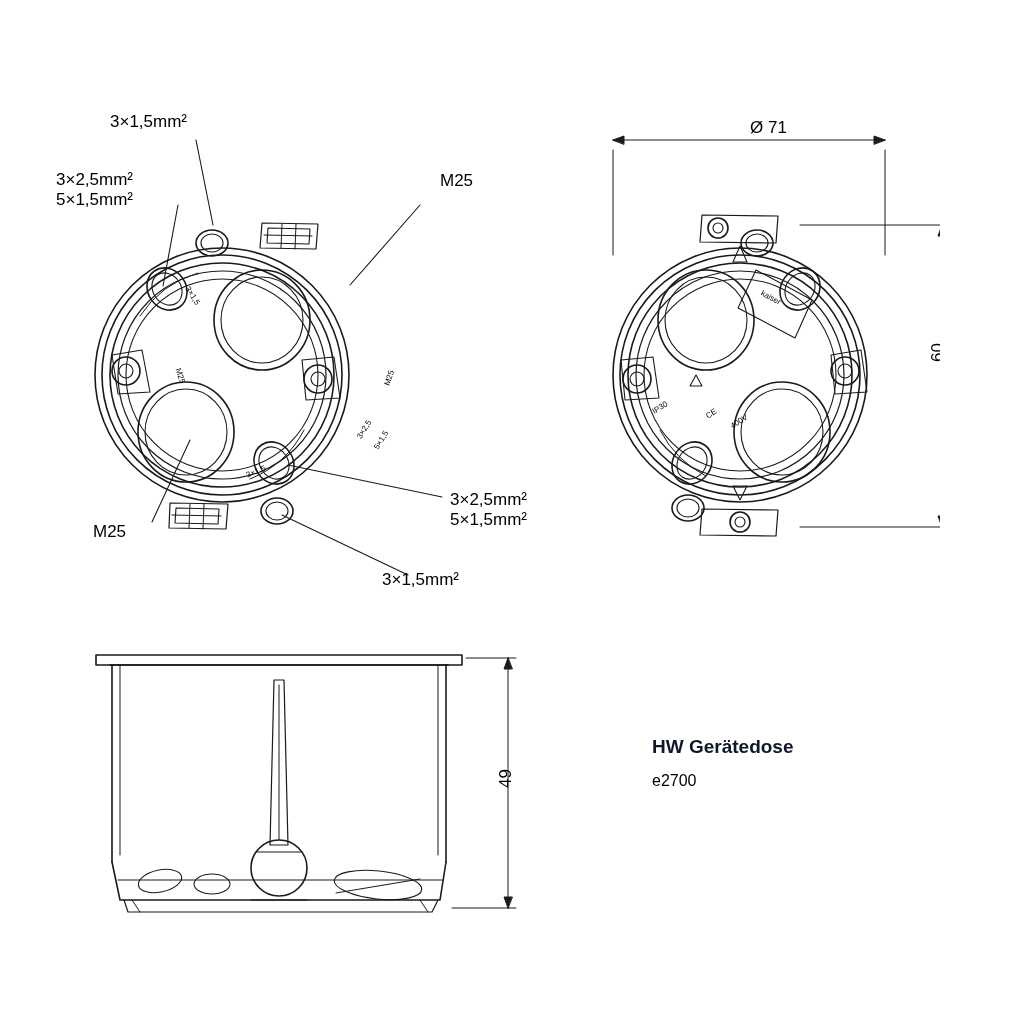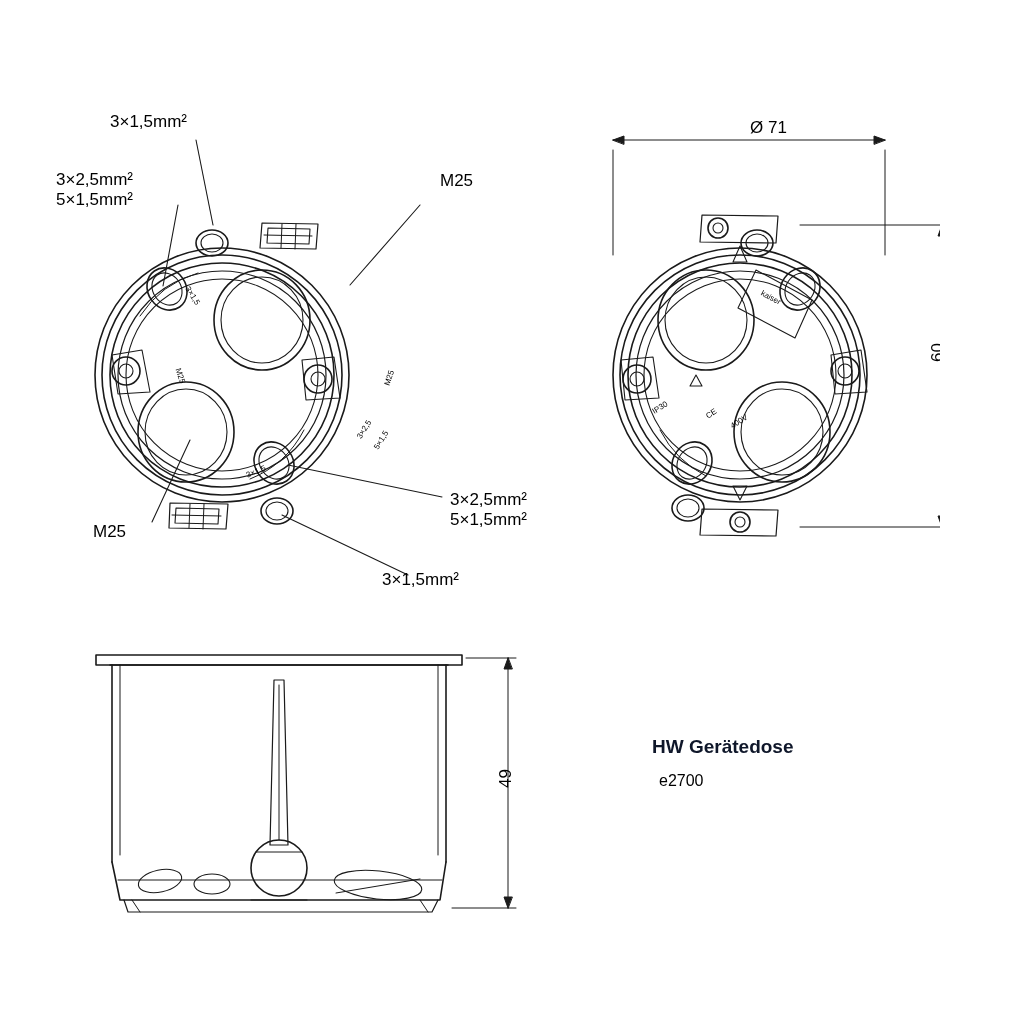--- a/index.html
+++ b/index.html
@@ -43,21 +43,20 @@
     font-weight: bold;
     color: #0f172a;
     white-space: pre;
   }
   .title-sub {
     position: absolute;
     font-family: "Liberation Sans", sans-serif;
     font-size: 16px;
     color: #000000;
     white-space: pre;
-    margin-left: 7px;
   }
 </style>
 </head>
 <body>
 
 <div id="sheet">
 
   <svg class="svg-layer" viewBox="0 0 1024 1024">
     <g fill="none" stroke="#1a1a1a" stroke-width="1.6" stroke-linecap="round" stroke-linejoin="round">
 

